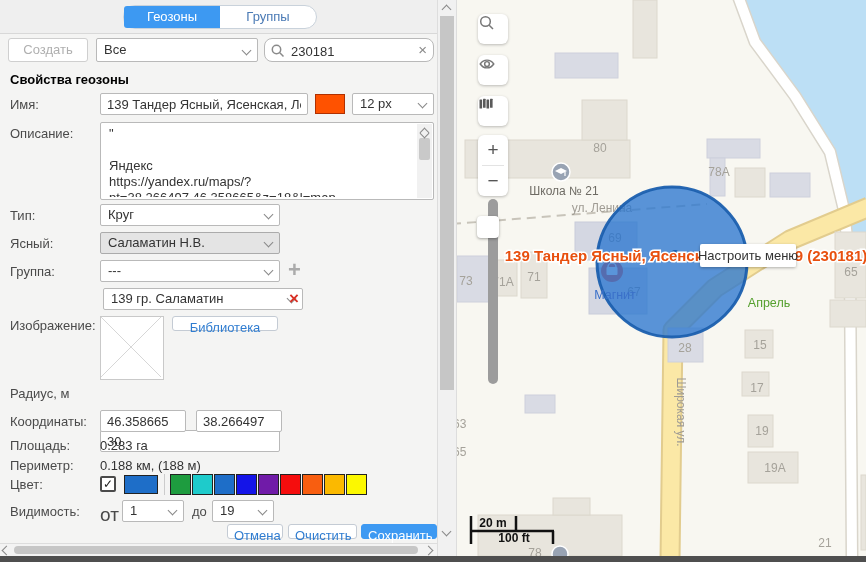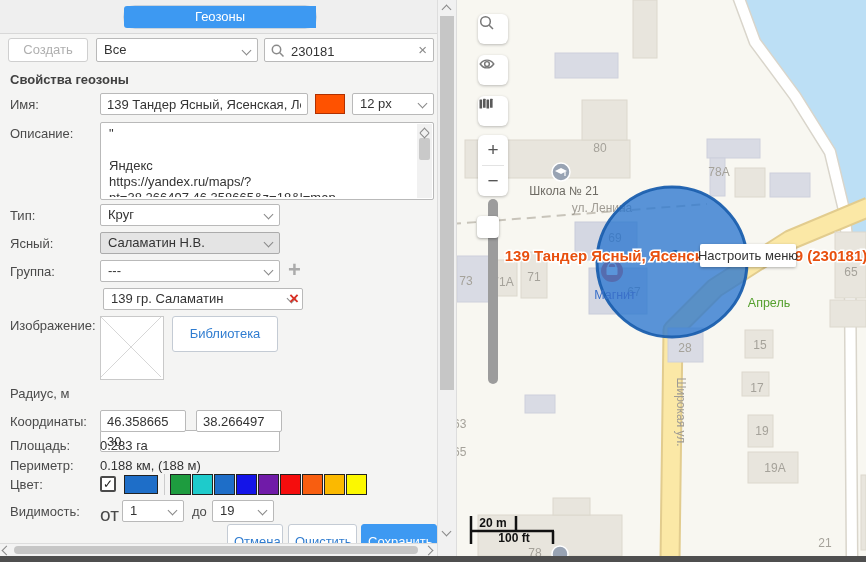--- a/index.html
+++ b/index.html
@@ -6,36 +6,36 @@
   body{width:866px;height:562px;overflow:hidden;font-family:"Liberation Sans",sans-serif;background:#fff;}
   #app{position:relative;width:866px;height:562px;background:#fff;}
 
   
   .panel{position:absolute;left:0;top:0;width:437px;height:556px;background:#F4F4F3;overflow:hidden;}
   .tabsbar{position:absolute;left:0;top:0;width:437px;height:33px;background:#EFEFEF;border-bottom:1px solid #D8D8D8;}
   .tabs{position:absolute;left:123px;top:5px;width:192px;height:22px;display:flex;border:1px solid #C9D2DB;border-radius:12px;background:#fff;}
   .tab{flex:1;text-align:center;line-height:22px;font-size:13px;color:#4A7AB5;cursor:pointer;}
   .tab.active{background:#3D99F2;color:#fff;border-radius:3px 0 0 3px;}
 
-  .btn{box-sizing:border-box;background:#fff;border:1px solid #C4CBD4;border-radius:3px;font-size:13px;color:#2F7CD0;text-align:center;line-height:20px;height:36px;cursor:pointer;}
+  .btn{box-sizing:border-box;background:#fff;border:1px solid #C4CBD4;border-radius:3px;font-size:13px;color:#2F7CD0;text-align:center;line-height:20px;height:15px;cursor:pointer;}
   .btn.disabled{color:#AFAFAF;border-color:#CFCFCF;cursor:default;}
   .btn.primary{background:#3D99F2;color:#fff;border-color:#3D99F2;}
 
   .sel{box-sizing:border-box;position:absolute;height:22px;background:#fff;border:1px solid #B9B9B9;border-radius:2px;font-size:13px;color:#333;line-height:20px;padding:0 18px 0 7px;cursor:pointer;white-space:nowrap;overflow:hidden;}
   .sel.disabled{background:#E4E4E4;border-color:#ABABAB;cursor:default;}
   .chev{position:absolute;right:7px;top:6px;width:6px;height:6px;border-right:1.6px solid #888;border-bottom:1.6px solid #888;transform:rotate(45deg);}
   .chev-up{transform:rotate(-135deg);}
   .chev-left{transform:rotate(135deg);}
   .chev-right{transform:rotate(-45deg);}
 
   .inp{box-sizing:border-box;position:absolute;height:22px;background:#fff;border:1px solid #B9B9B9;border-radius:2px;font-size:13px;color:#333;padding:0 6px;font-family:"Liberation Sans",sans-serif;}
   .lbl{position:absolute;left:10px;font-size:13px;color:#4A4A4A;}
   .val{position:absolute;left:100px;font-size:13px;color:#333;}
 
-  .searchbox{box-sizing:border-box;position:absolute;left:264px;top:0;width:170px;height:24px;background:#fff;border:1px solid #B9B9B9;border-radius:2px;}
+  .searchbox{box-sizing:border-box;position:absolute;left:264px;top:0;width:170px;height:24px;background:#fff;border:1px solid #B9B9B9;border-radius:8px;}
   .searchbox input{position:absolute;left:24px;top:1px;width:120px;height:20px;border:0;outline:none;font-size:13px;color:#333;font-family:"Liberation Sans",sans-serif;background:transparent;}
   .search-ic{position:absolute;left:5px;top:4px;}
   .clear-x{position:absolute;right:6px;top:2px;font-size:15px;color:#8A8A8A;cursor:pointer;}
 
   .fake-ta{box-sizing:border-box;position:absolute;left:100px;top:122px;width:334px;height:78px;background:#fff;border:1px solid #B9B9B9;border-radius:2px;}
   .fake-ta .txt{position:absolute;left:8px;top:3px;right:20px;bottom:2px;font-size:13px;line-height:16px;color:#333;white-space:pre-wrap;overflow:hidden;}
   .ta-scroll{position:absolute;right:1px;top:1px;width:15px;bottom:1px;background:#F1F1F1;}
   .ta-scroll .thumb{position:absolute;left:2px;top:14px;width:11px;height:22px;background:#C9C9C9;border-radius:2px;}
   .ta-scroll .chev{position:absolute;left:4px;}
 
@@ -78,40 +78,41 @@
 </head>
 <body>
 
 <div id="app">
 
   <div class="panel">
 
     <div class="tabsbar">
       <div class="tabs">
         <div class="tab active">Геозоны</div>
+        <div class="tab">Группы</div>
       </div>
     </div>
 
     <div style="position:absolute;left:0;top:38px;width:437px;height:24px;">
       <button class="btn disabled" style="position:absolute;left:8px;top:0;width:80px;height:24px;">Создать</button>
       <div class="sel" style="left:96px;top:0;width:162px;height:24px;line-height:22px;">
         <span>Все</span>
         <i class="chev" style="top:8px;"></i>
       </div>
       <div class="searchbox">
         <svg class="search-ic" width="16" height="16" viewBox="0 0 16 16">
           <circle cx="6.5" cy="6.5" r="4.2" fill="none" stroke="#8A8A8A" stroke-width="1.5"></circle>
           <line x1="9.8" y1="9.8" x2="13.5" y2="13.5" stroke="#8A8A8A" stroke-width="1.5"></line>
         </svg>
         <input value="230181" style="">
         <span class="clear-x">×</span>
       </div>
     </div>
 
-    <div class="lbl" style="top:72px;font-weight:bold;color:#404040;">Свойства геозоны</div>
+    <div class="lbl" style="top:72px;font-weight:bold;color:#000000;">Свойства геозоны</div>
 
     <div class="lbl" style="top:97px;">Имя:</div>
     <input class="inp" style="left: 100px; top: 93px; width: 208px;" value="139 Тандер Ясный, Ясенская, Ленина 6">
     <div style="position: absolute; left: 315px; top: 94px; width: 30px; height: 20px; border: 1px solid rgb(176, 48, 0); box-sizing: border-box; cursor: pointer; background: rgb(255, 82, 0);"></div>
     <div class="sel" style="left:352px;top:93px;width:82px;">
       <span>12 px</span>
       <i class="chev"></i>
     </div>
 
     <div class="lbl" style="top:126px;">Описание:</div>

